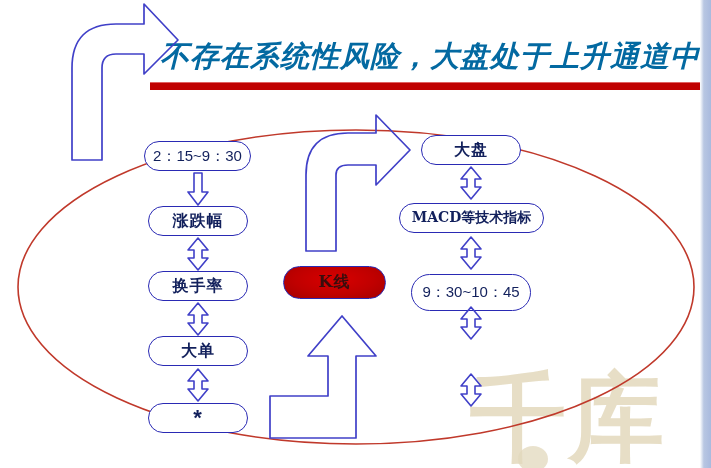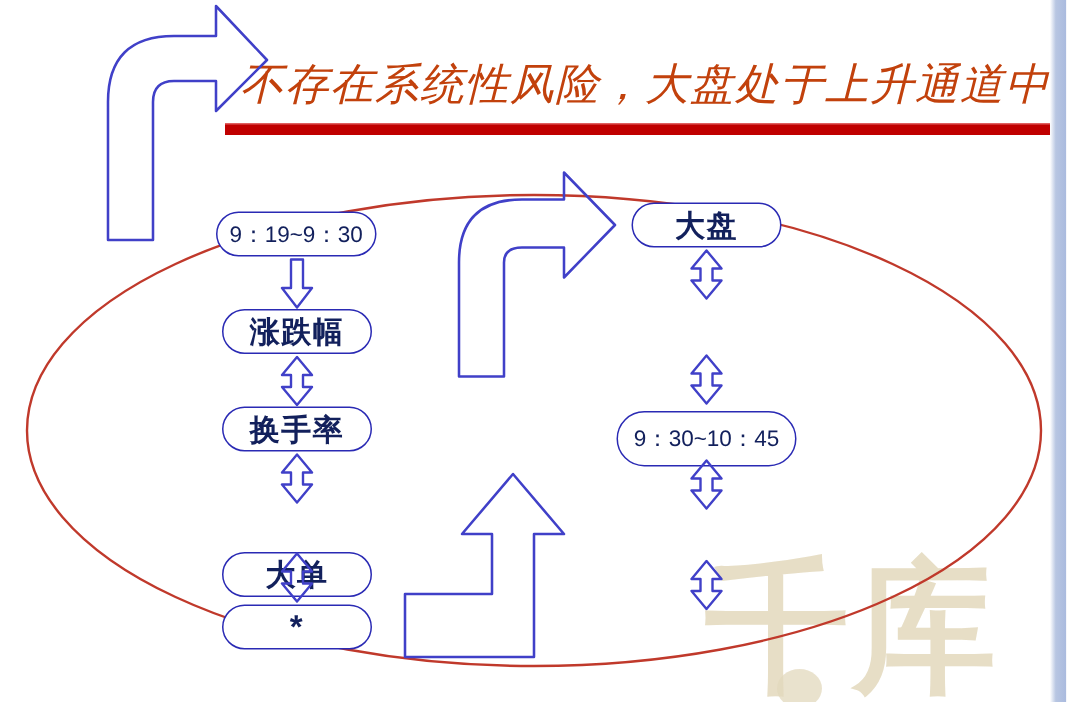--- a/index.html
+++ b/index.html
@@ -58,24 +58,24 @@
     opacity: .75;
   }
 
   
   #title-text {
     position: absolute;
     left: 160px;
     top: 33px;
     width: 542px;
     height: 46px;
-    color: #c2410c;
+    color: #0369a1;
     font-family: "DejaVu Serif", "Liberation Serif", serif;
     font-size: 29px;
-    font-weight: 400;
+    font-weight: 700;
     font-style: italic;
     letter-spacing: 1px;
     line-height: 46px;
     white-space: nowrap;
   }
   #title-rule {
     position: absolute;
     left: 150px;
     top: 82px;
     width: 550px;
@@ -95,21 +95,21 @@
 
   
   .node {
     position: absolute;
     box-sizing: border-box;
     border: 1.6px solid #2a2ab4;
     border-radius: 999px;
     background: #ffffff;
     color: #12205c;
     font-family: "DejaVu Serif", "Liberation Serif", serif;
-    font-size: 20px;
+    font-size: 16px;
     font-weight: 700;
     display: flex;
     align-items: center;
     justify-content: center;
     white-space: nowrap;
     letter-spacing: 1px;
   }
   .node.time {
     font-family: "Liberation Sans", "DejaVu Sans", sans-serif;
     font-weight: 400;
@@ -181,29 +181,29 @@
 
   <svg class="bigarrow" style="left:300px; top:113px; width:115px; height:140px;" viewBox="0 0 115 140">
     <path d="M 6 138 L 6 62 Q 6 20 48 20 L 76 20 L 76 2 L 110 37 L 76 72 L 76 52 L 48 52 Q 36 52 36 62 L 36 138 Z" fill="none" stroke="#4040C8" stroke-width="1.7" stroke-linejoin="round"></path>
   </svg>
 
   <svg class="bigarrow" style="left:266px; top:312px; width:120px; height:128px;" viewBox="0 0 120 128">
     <path d="M 4 126 L 4 84 L 62 84 L 62 44 L 42 44 L 76 4 L 110 44 L 90 44 L 90 126 Z" fill="none" stroke="#4040C8" stroke-width="1.7" stroke-linejoin="round"></path>
   </svg>
 
   <div class="node time" style="left:144px; top:141px; width:107px; height:30px;">
-    <span>9：19~9：30</span>
+    <span>2：15~9：30</span>
   </div>
   <div class="node" style="left:148px; top:206px; width:100px; height:30px;">
     <span>涨跌幅</span>
   </div>
   <div class="node" style="left:148px; top:271px; width:100px; height:30px;">
     <span>换手率</span>
   </div>
-  <div class="node" style="left:148px; top:336px; width:100px; height:30px;margin-top:32px;">
+  <div class="node" style="left:148px; top:336px; width:100px; height:30px;">
     <span>大单</span>
   </div>
   <div class="node star" style="left:148px; top:403px; width:100px; height:30px;">
     <span>*</span>
   </div>
 
   <svg class="conn" style="left:185px; top:172px;" viewBox="0 0 26 34">
     <path d="M 9 1 L 17 1 L 17 20 L 23 20 L 13 33 L 3 20 L 9 20 Z" fill="none" stroke="#4040C8" stroke-width="1.6" stroke-linejoin="round"></path>
   </svg>
   <svg class="conn" style="left:185px; top:237px;" viewBox="0 0 26 34">
@@ -212,33 +212,39 @@
   <svg class="conn" style="left:185px; top:302px;" viewBox="0 0 26 34">
     <path d="M 13 1 L 23 13 L 17 13 L 17 21 L 23 21 L 13 33 L 3 21 L 9 21 L 9 13 L 3 13 Z" fill="none" stroke="#4040C8" stroke-width="1.6" stroke-linejoin="round"></path>
   </svg>
   <svg class="conn" style="left:185px; top:368px;" viewBox="0 0 26 34">
     <path d="M 13 1 L 23 13 L 17 13 L 17 21 L 23 21 L 13 33 L 3 21 L 9 21 L 9 13 L 3 13 Z" fill="none" stroke="#4040C8" stroke-width="1.6" stroke-linejoin="round"></path>
   </svg>
 
   <div class="node" style="left:421px; top:135px; width:100px; height:30px;">
     <span>大盘</span>
   </div>
+  <div class="node wide" style="left:399px; top:203px; width:145px; height:30px;">
+    <span>MACD等技术指标</span>
+  </div>
   <div class="node time" style="left:411px; top:274px; width:120px; height:37px;">
     <span>9：30~10：45</span>
   </div>
 
   <svg class="conn" style="left:458px; top:166px;" viewBox="0 0 26 34">
     <path d="M 13 1 L 23 13 L 17 13 L 17 21 L 23 21 L 13 33 L 3 21 L 9 21 L 9 13 L 3 13 Z" fill="none" stroke="#4040C8" stroke-width="1.6" stroke-linejoin="round"></path>
   </svg>
   <svg class="conn" style="left:458px; top:236px;" viewBox="0 0 26 34">
     <path d="M 13 1 L 23 13 L 17 13 L 17 21 L 23 21 L 13 33 L 3 21 L 9 21 L 9 13 L 3 13 Z" fill="none" stroke="#4040C8" stroke-width="1.6" stroke-linejoin="round"></path>
   </svg>
   <svg class="conn" style="left:458px; top:306px;" viewBox="0 0 26 34">
     <path d="M 13 1 L 23 13 L 17 13 L 17 21 L 23 21 L 13 33 L 3 21 L 9 21 L 9 13 L 3 13 Z" fill="none" stroke="#4040C8" stroke-width="1.6" stroke-linejoin="round"></path>
   </svg>
   <svg class="conn" style="left:458px; top:373px;" viewBox="0 0 26 34">
     <path d="M 13 1 L 23 13 L 17 13 L 17 21 L 23 21 L 13 33 L 3 21 L 9 21 L 9 13 L 3 13 Z" fill="none" stroke="#4040C8" stroke-width="1.6" stroke-linejoin="round"></path>
   </svg>
 
+  <div id="kline-node">
+    <span>K线</span>
+  </div>
 
   <div id="right-strip"></div>
 
 </div>
 
 </body></html>

